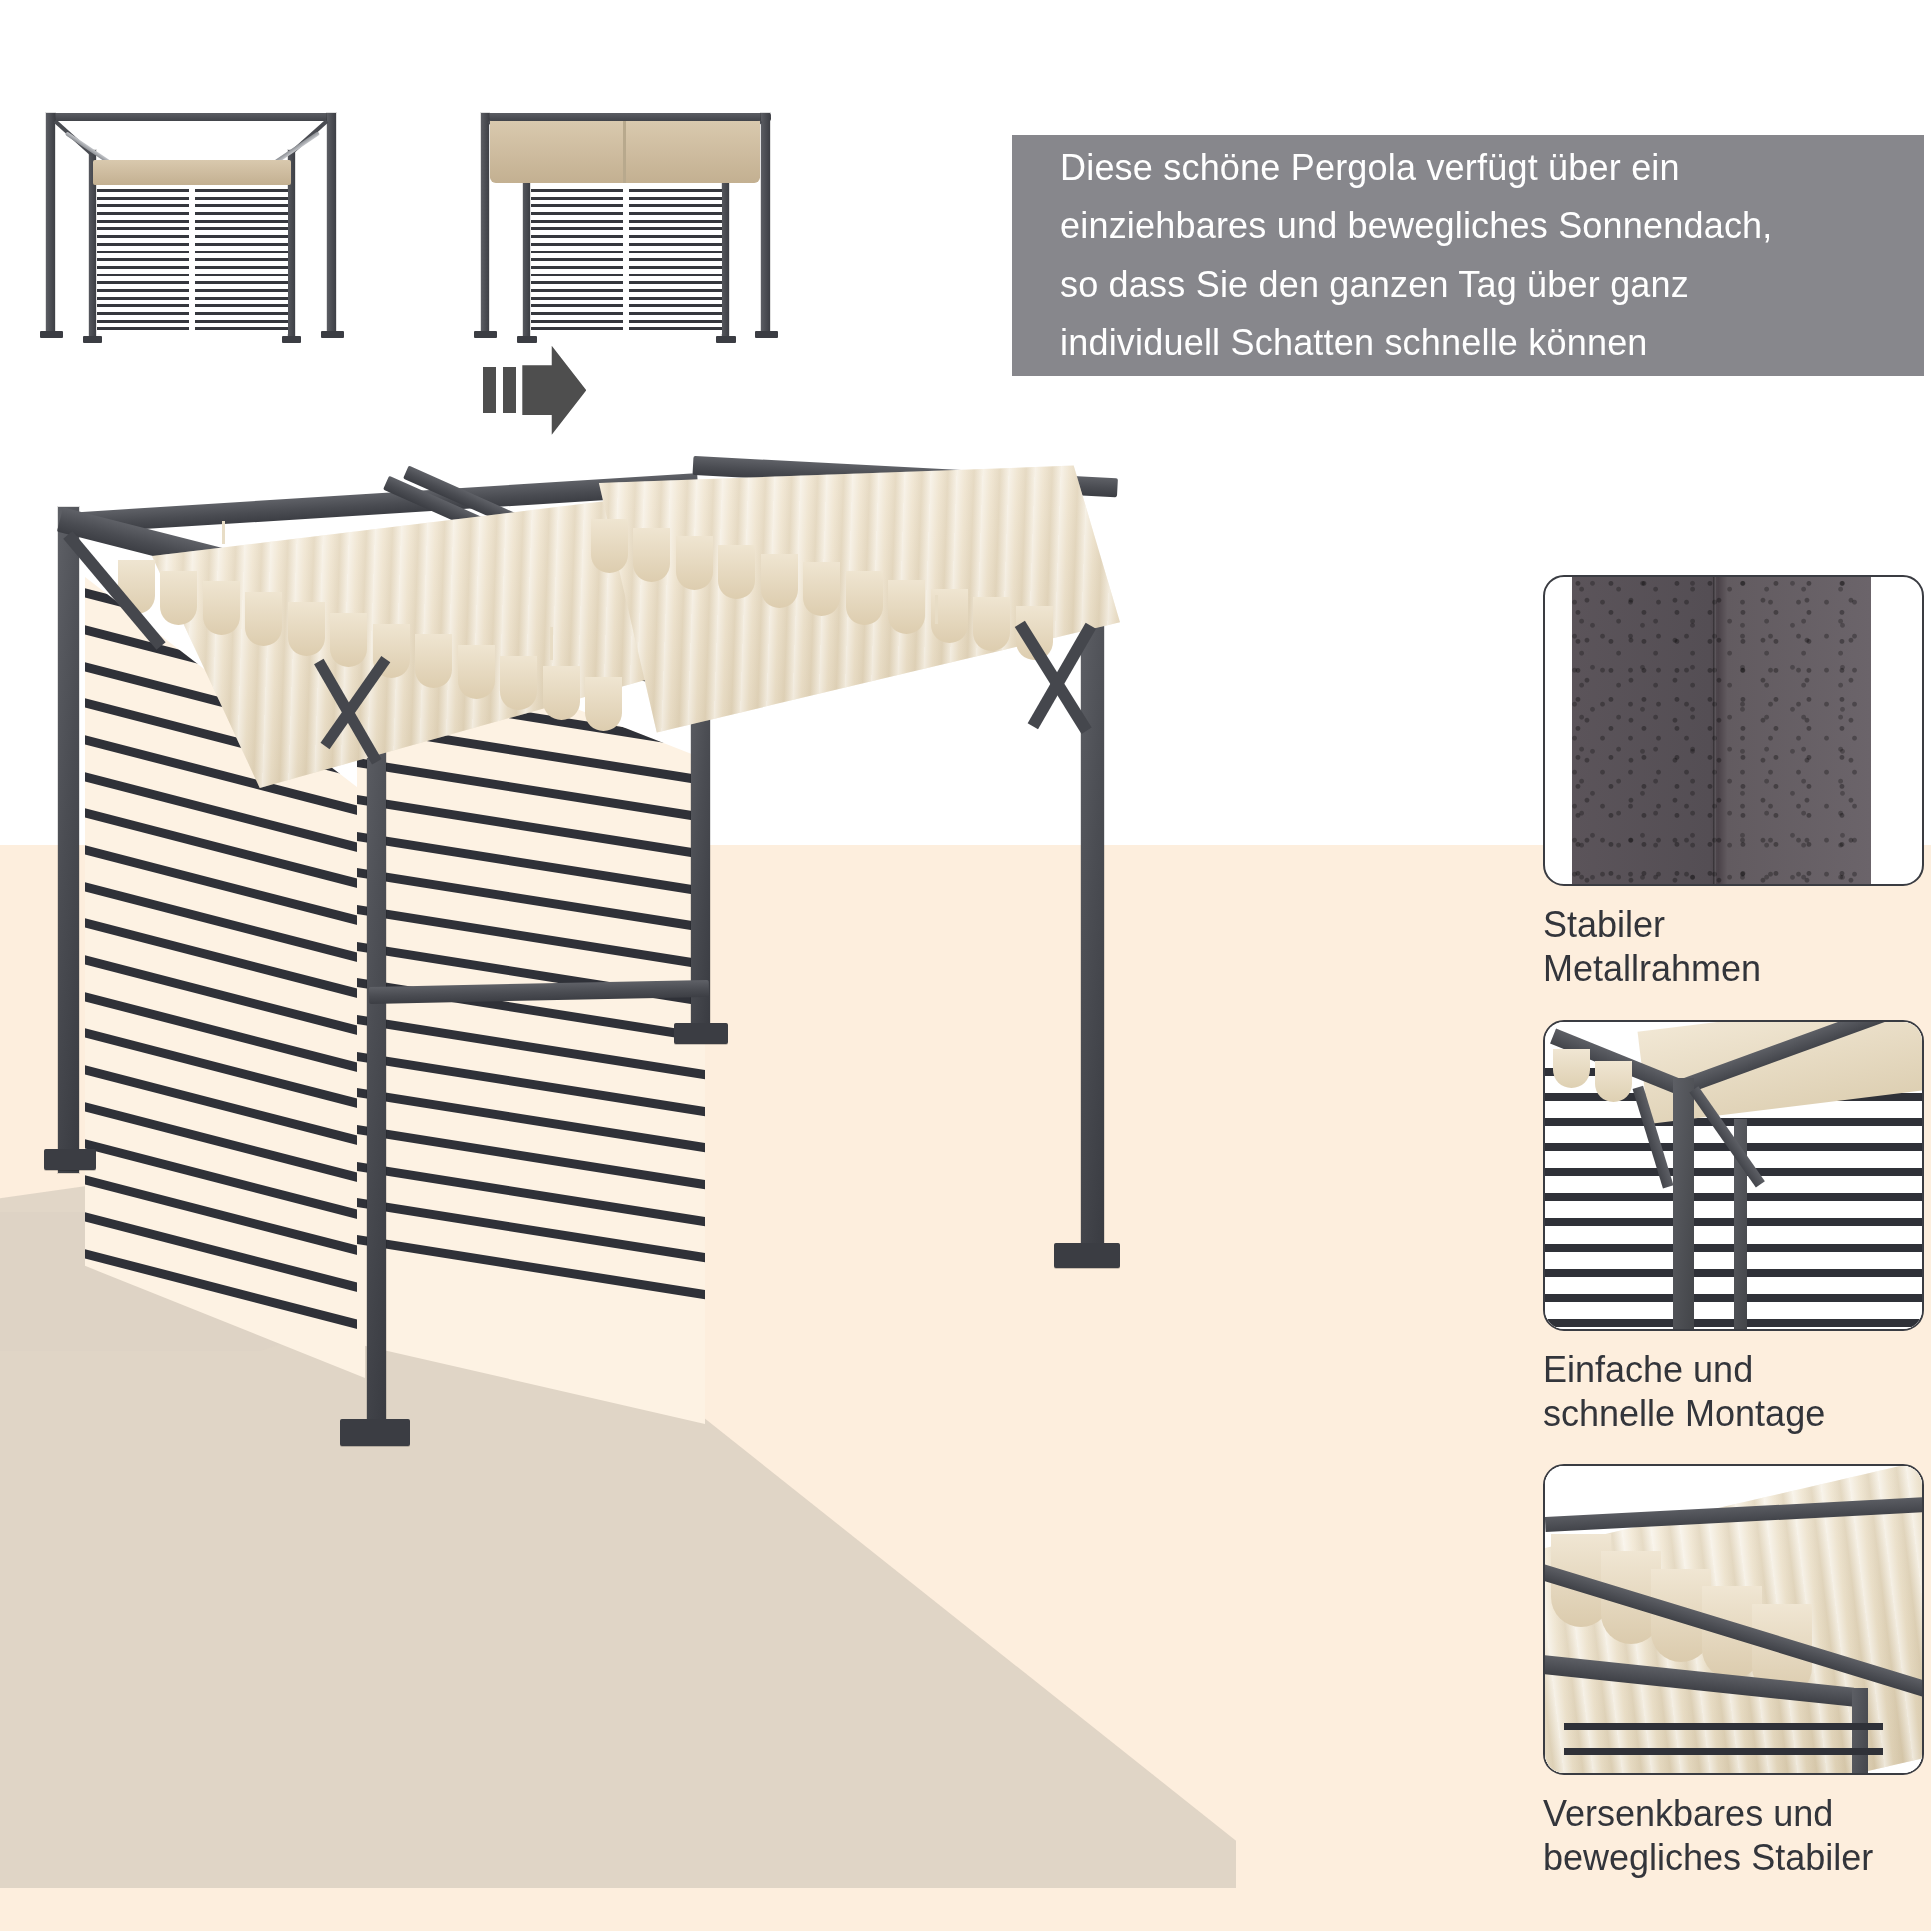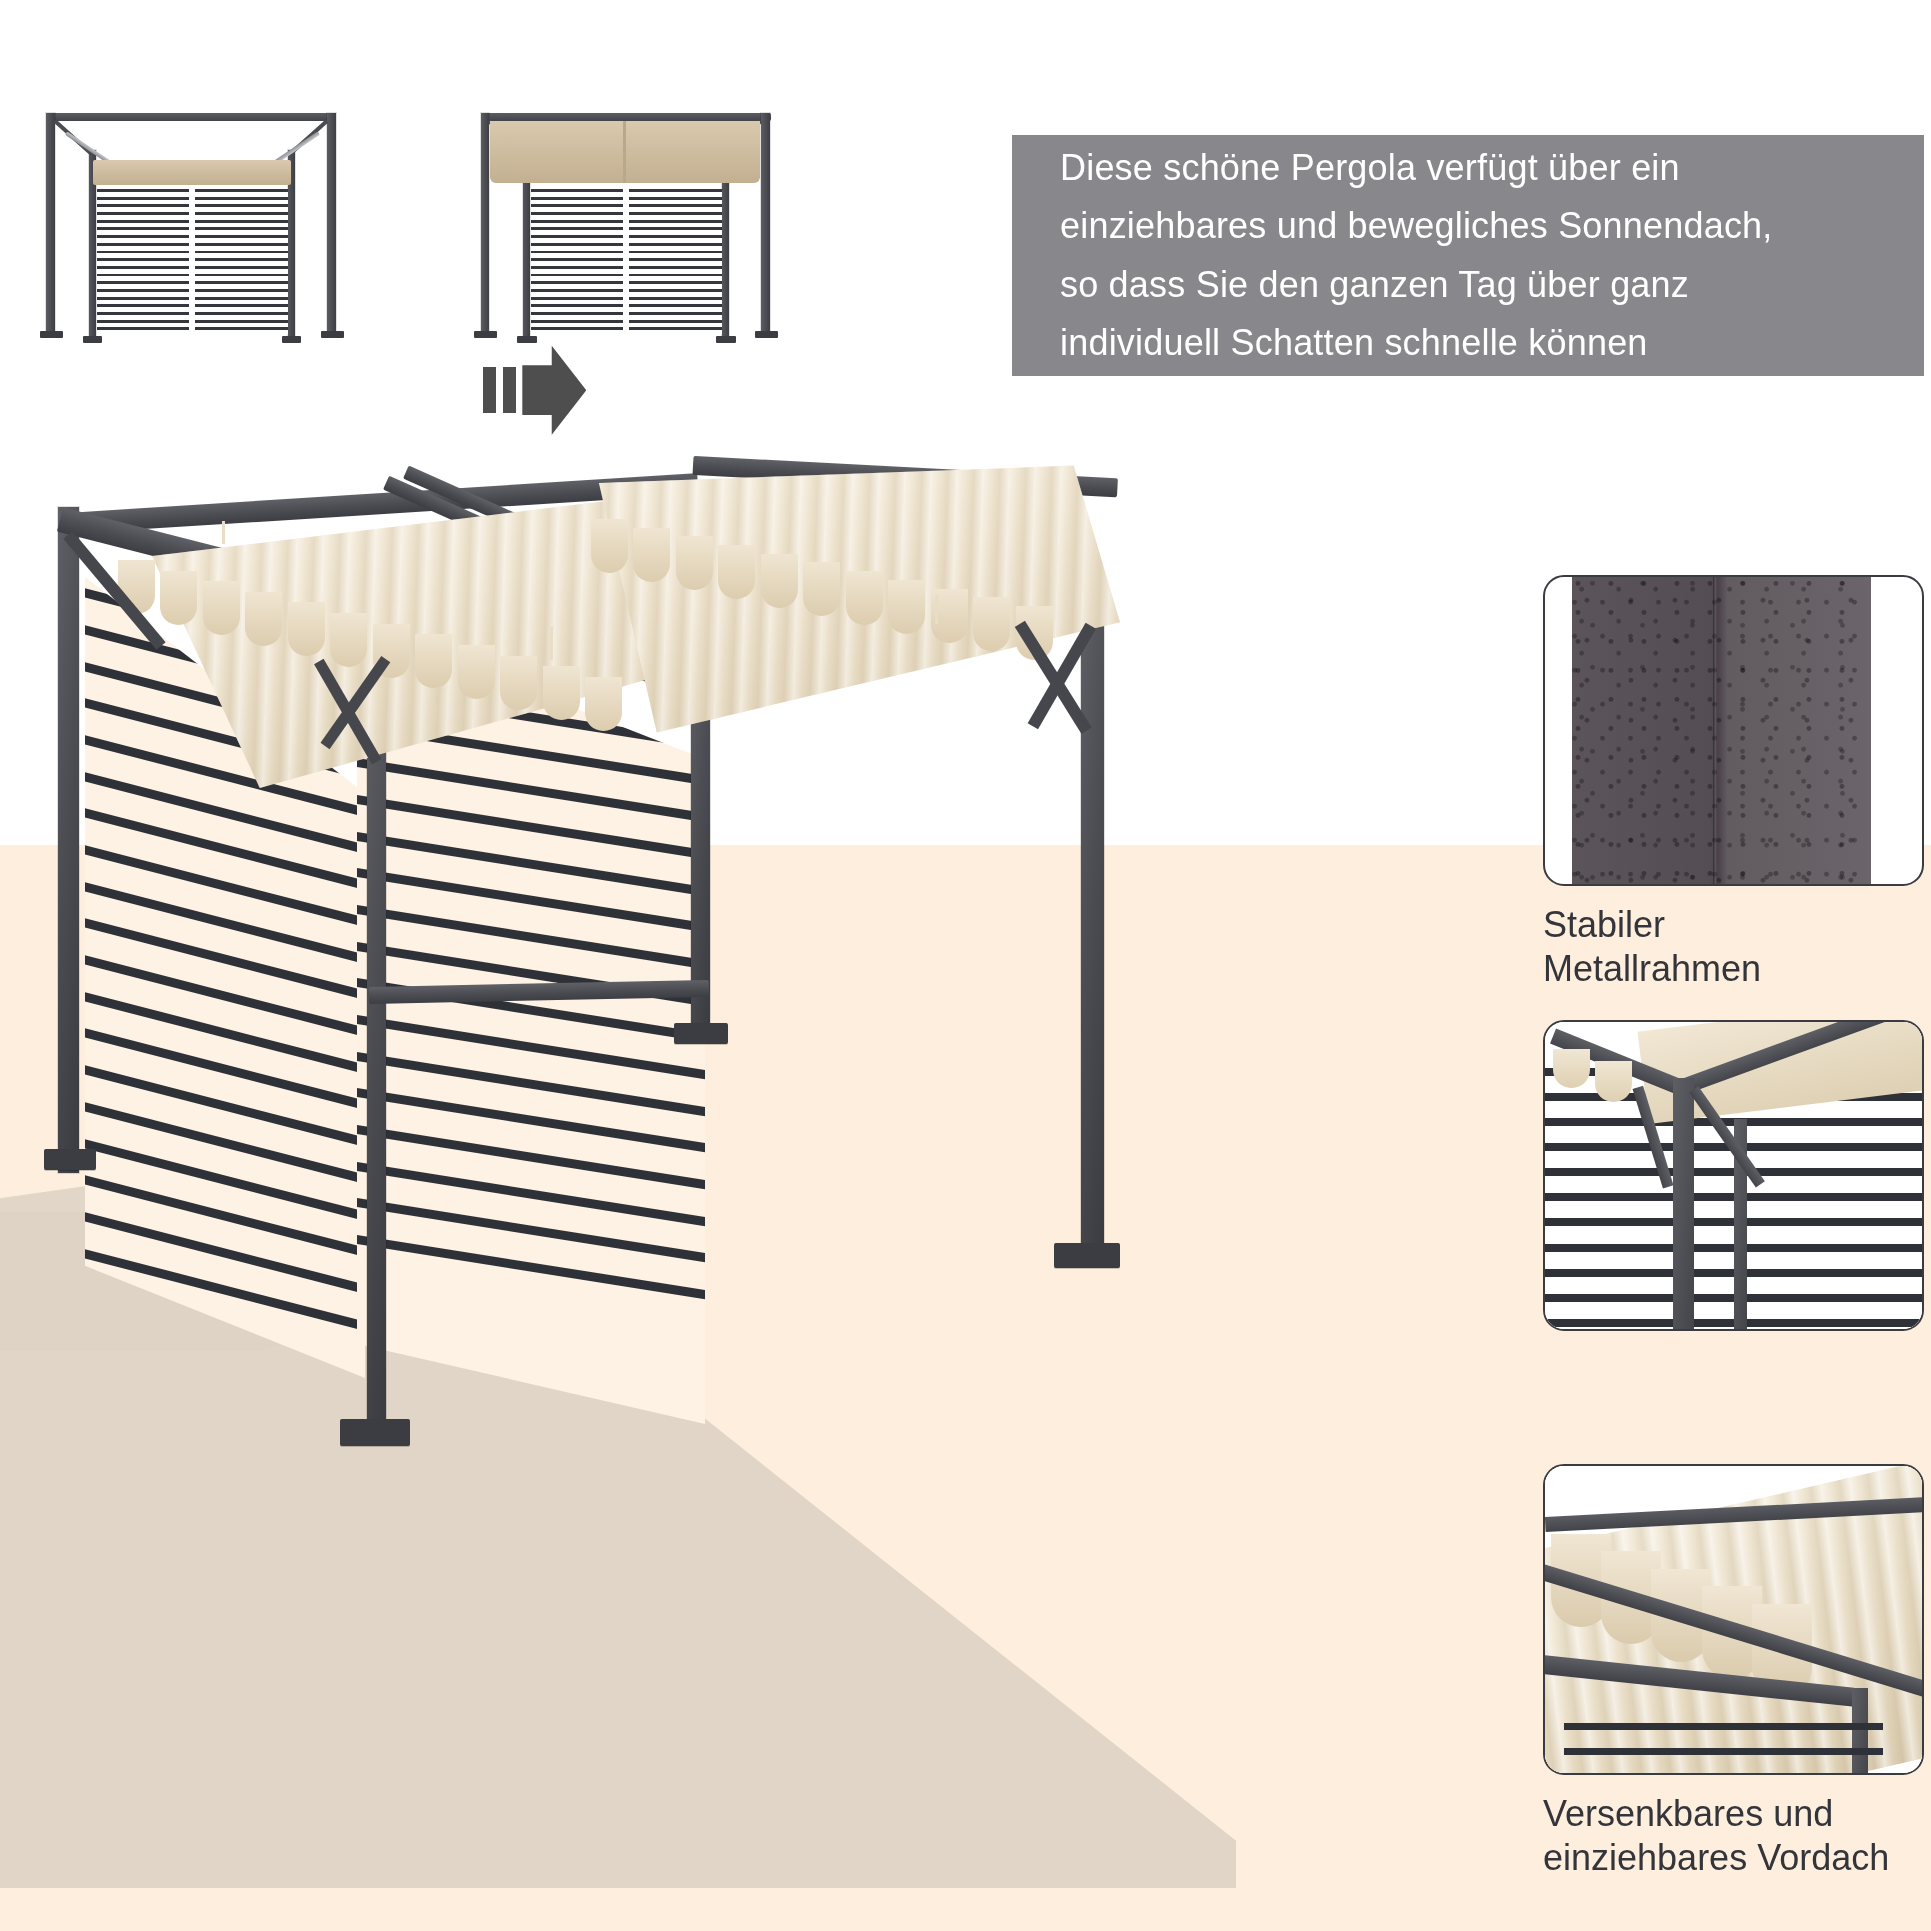--- a/index.html
+++ b/index.html
@@ -476,20 +476,22 @@
         <div class="cpost" style="left:128px;top:56px;width:21px;height:253px;"></div>
         <div class="cpost" style="left:189px;top:97px;width:12.6px;height:212px;"></div>
 
         <div class="cbeam" style="left:93px;top:60px;width:104px;height:10.6px;transform:rotate(73deg);"></div>
         <div class="cbeam" style="left:149px;top:62px;width:116px;height:10.6px;transform:rotate(55deg);"></div>
 
         <div style="position:absolute;left:7.7px;top:27px;width:37px;height:39px;background:linear-gradient(180deg,#f0e6d3,#ded0b2);border-radius:0 0 18.3px 18.3px;"></div>
         <div style="position:absolute;left:50px;top:39px;width:37px;height:41px;background:linear-gradient(180deg,#f0e6d3,#ded0b2);border-radius:0 0 18.3px 18.3px;"></div>
       </div>
     </div>
+    <div class="cap">Einfache und
+schnelle Montage</div>
   </div>
 
   <div class="feature f3">
     <div class="shot">
       <div class="f3shot">
         <div class="sky"></div>
         <div class="bigfab"></div>
 
         <div style="position:absolute;left:5.8px;top:68px;width:309px;height:116px;">
           <span class="wave" style="left:0px;top:0px;"></span>
@@ -500,17 +502,17 @@
         </div>
         <div class="rail"></div>
         <div style="position:absolute;left:-9.7px;top:205px;width:319px;height:19.3px;background:linear-gradient(180deg,#5d5f65,#3f4147);transform:rotate(6deg);"></div>
         <div style="position:absolute;left:0px;top:41px;width:386px;height:14.5px;background:linear-gradient(180deg,#5a5c62,#42444a);transform:rotate(-3deg);"></div>
         <div style="position:absolute;left:307px;top:222px;width:16.4px;height:87px;background:linear-gradient(95deg,#5d5f65,#44464c);"></div>
         <i class="ftslat" style="top:257px;"></i>
         <i class="ftslat" style="top:282px;"></i>
       </div>
     </div>
     <div class="cap">Versenkbares und
-einziehbares Vordach</div>
+bewegliches Stabiler</div>
   </div>
 
 </div>
 
 
 </body></html>

